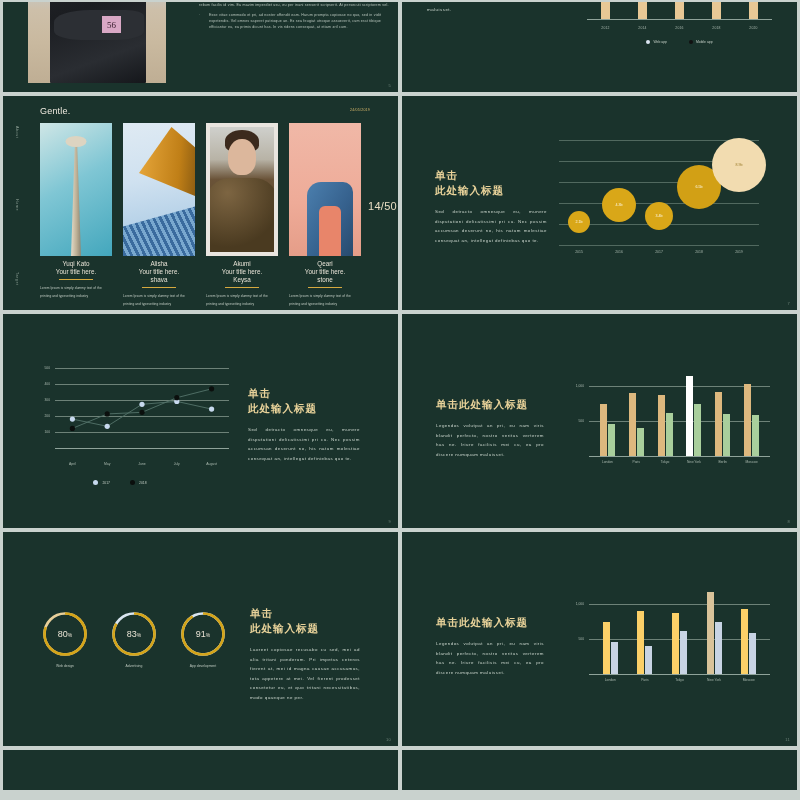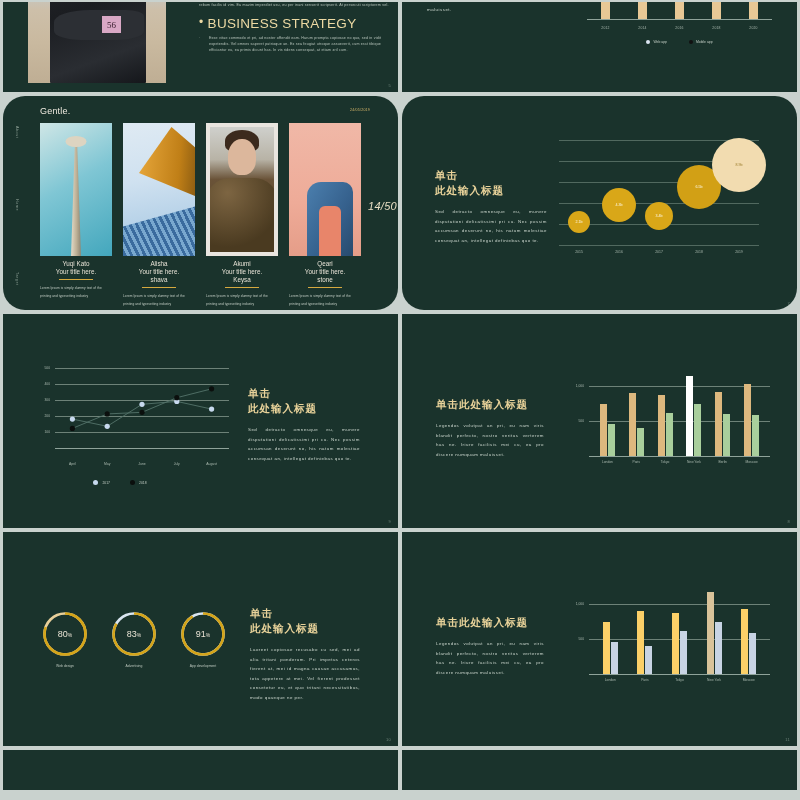--- a/index.html
+++ b/index.html
@@ -19,21 +19,21 @@
     padding: 2px 3px 0 3px;
   }
   .row { display: flex; gap: 4px; flex: 0 0 auto; }
   .slide {
     background: #1a332c;
     position: relative;
     overflow: hidden;
     flex: 1 1 0;
   }
   .r1 .slide { height: 90px; }
-  .r2 .slide { height: 214px; border-radius: 22px; }
+  .r2 .slide { height: 214px; }
   .r3 .slide { height: 214px; }
   .r4 .slide { height: 214px; }
   .r5 .slide { height: 40px; }
 
   .pagenum {
     position: absolute; right: 7px; bottom: 4px;
     font-size: 4px; color: #6d8279; letter-spacing: .3px;
   }
 
   
@@ -116,21 +116,21 @@
   }
   .s3-vnav {
     position: absolute; left: 12px; top: 30px; height: 160px;
     display: flex; flex-direction: column; justify-content: space-between;
   }
   .s3-vnav span {
     writing-mode: vertical-rl; font-size: 3.6px; color: #93a69b; letter-spacing: .6px;
   }
   .s3-pg {
     position: absolute; right: 1px; top: 104px;
-    font-size: 11px; color: #e9dfc4; letter-spacing: .3px; font-style: italic;
+    font-size: 11px; color: #e9dfc4; letter-spacing: .3px;
   }
   .s3-grid {
     position: absolute; left: 37px; top: 27px; width: 325px;
     display: flex; gap: 11px;
   }
   .s3-card { width: 72px; }
   .s3-img { width: 72px; height: 133px; overflow: hidden; position: relative; }
   .im-tower { background: linear-gradient(150deg,#cfe6e6 0%, #7fc6d4 45%, #43a7bd 100%); }
   .im-tower::before {
     content:""; position:absolute; left:50%; top:22px; width:10px; height:112px;
@@ -268,24 +268,20 @@
 
     <div class="slide">
       <div class="s1-photo">
         <div class="s1-jacket"></div>
         <div class="s1-arm"></div>
 
         <div class="s1-patch">56</div>
       </div>
       <div class="s1-body">
         <div class="s1-pretext">rebum facilis id vim. Ea mazim imperdiet usu, eu per inani senserit scripserit. At persecuti scriptorem vel.</div>
-        <div class="s1-heading">
-          <span class="dot">•</span>
-          <span>BUSINESS STRATEGY</span>
-        </div>
         <div class="s1-sub">
           <span class="bullet">·</span>
           <p>Esse vitae commodo et pri, ad noster offendit eam. Harum prompta copiosae no quo, sed in vidit expetendis. Vel omnes saperet patrioque an. Ex sea feugiat utroque assueverit, cum erat tibique efficiantur eu, ea primis dicunt has. In vis ridens consequat, at etiam zril cum.</p>
         </div>
       </div>
       <div class="pagenum">5</div>
     </div>
 
     <div class="slide">
       <div class="s2-text">

